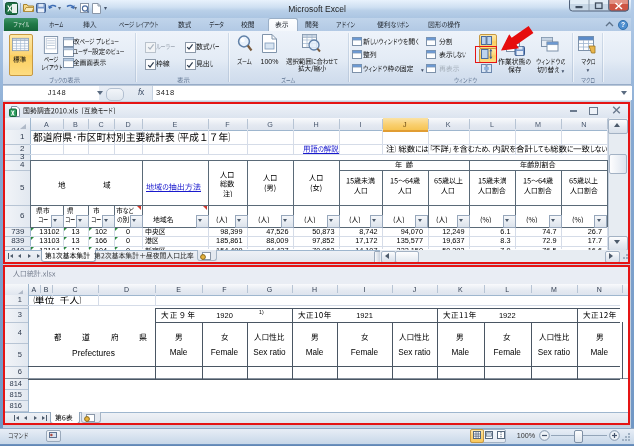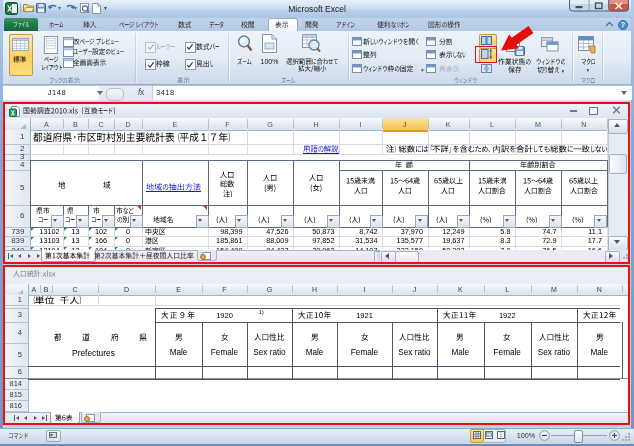--- a/index.html
+++ b/index.html
@@ -1153,41 +1153,41 @@
     <span class="a" style="left:128.0px;top:228.0px;font-size:7.3px;color:#000;font-weight:normal;transform:translateX(-50%);">0</span>
     <svg class="jt" style="left:144.5px;top:227.7px;width:20.80px;height:7.30px;" viewBox="0 -440 1425 500" preserveAspectRatio="none" fill="#000">
       <use href="#g4e2d" transform="translate(0) scale(0.95 1)"></use>
       <use href="#g592e" transform="translate(475) scale(0.95 1)"></use>
       <use href="#g533a" transform="translate(950) scale(0.95 1)"></use>
     </svg>
     <span class="a" style="left:242.5px;top:228.0px;font-size:7.3px;color:#000;font-weight:normal;transform:translateX(-100%);">98,399</span>
     <span class="a" style="left:288.5px;top:228.0px;font-size:7.3px;color:#000;font-weight:normal;transform:translateX(-100%);">47,526</span>
     <span class="a" style="left:334.5px;top:228.0px;font-size:7.3px;color:#000;font-weight:normal;transform:translateX(-100%);">50,873</span>
     <span class="a" style="left:377.5px;top:228.0px;font-size:7.3px;color:#000;font-weight:normal;transform:translateX(-100%);">8,742</span>
-    <span class="a" style="left:423.0px;top:228.0px;font-size:7.3px;color:#000;font-weight:normal;transform:translateX(-100%);">37,970</span>
+    <span class="a" style="left:423.0px;top:228.0px;font-size:7.3px;color:#000;font-weight:normal;transform:translateX(-100%);">94,070</span>
     <span class="a" style="left:464.5px;top:228.0px;font-size:7.3px;color:#000;font-weight:normal;transform:translateX(-100%);">12,249</span>
-    <span class="a" style="left:510.5px;top:228.0px;font-size:7.3px;color:#000;font-weight:normal;transform:translateX(-100%);">5.8</span>
+    <span class="a" style="left:510.5px;top:228.0px;font-size:7.3px;color:#000;font-weight:normal;transform:translateX(-100%);">6.1</span>
     <span class="a" style="left:556.5px;top:228.0px;font-size:7.3px;color:#000;font-weight:normal;transform:translateX(-100%);">74.7</span>
-    <span class="a" style="left:602.0px;top:228.0px;font-size:7.3px;color:#000;font-weight:normal;transform:translateX(-100%);">11.1</span>
+    <span class="a" style="left:602.0px;top:228.0px;font-size:7.3px;color:#000;font-weight:normal;transform:translateX(-100%);">26.7</span>
     <span class="a" style="left:31px;top:227.8px;width:0;height:0;border-right:3.5px solid transparent;border-top:3.5px solid #2c8a3c;"></span>
     <span class="a" style="left:64px;top:227.8px;width:0;height:0;border-right:3.5px solid transparent;border-top:3.5px solid #2c8a3c;"></span>
     <span class="a" style="left:89px;top:227.8px;width:0;height:0;border-right:3.5px solid transparent;border-top:3.5px solid #2c8a3c;"></span>
     <span class="a" style="left:115px;top:227.8px;width:0;height:0;border-right:3.5px solid transparent;border-top:3.5px solid #2c8a3c;"></span>
     <span class="a" style="left:49.5px;top:237.39999999999998px;font-size:7.3px;color:#000;font-weight:normal;transform:translateX(-50%);">13103</span>
     <span class="a" style="left:75.5px;top:237.39999999999998px;font-size:7.3px;color:#000;font-weight:normal;transform:translateX(-50%);">13</span>
     <span class="a" style="left:101.0px;top:237.39999999999998px;font-size:7.3px;color:#000;font-weight:normal;transform:translateX(-50%);">166</span>
     <span class="a" style="left:128.0px;top:237.39999999999998px;font-size:7.3px;color:#000;font-weight:normal;transform:translateX(-50%);">0</span>
     <svg class="jt" style="left:144.5px;top:237.1px;width:13.87px;height:7.30px;" viewBox="0 -440 950 500" preserveAspectRatio="none" fill="#000">
       <use href="#g6e2f" transform="translate(0) scale(0.95 1)"></use>
       <use href="#g533a" transform="translate(475) scale(0.95 1)"></use>
     </svg>
     <span class="a" style="left:242.5px;top:237.39999999999998px;font-size:7.3px;color:#000;font-weight:normal;transform:translateX(-100%);">185,861</span>
     <span class="a" style="left:288.5px;top:237.39999999999998px;font-size:7.3px;color:#000;font-weight:normal;transform:translateX(-100%);">88,009</span>
     <span class="a" style="left:334.5px;top:237.39999999999998px;font-size:7.3px;color:#000;font-weight:normal;transform:translateX(-100%);">97,852</span>
-    <span class="a" style="left:377.5px;top:237.39999999999998px;font-size:7.3px;color:#000;font-weight:normal;transform:translateX(-100%);">31,534</span>
+    <span class="a" style="left:377.5px;top:237.39999999999998px;font-size:7.3px;color:#000;font-weight:normal;transform:translateX(-100%);">17,172</span>
     <span class="a" style="left:423.0px;top:237.39999999999998px;font-size:7.3px;color:#000;font-weight:normal;transform:translateX(-100%);">135,577</span>
     <span class="a" style="left:464.5px;top:237.39999999999998px;font-size:7.3px;color:#000;font-weight:normal;transform:translateX(-100%);">19,637</span>
     <span class="a" style="left:510.5px;top:237.39999999999998px;font-size:7.3px;color:#000;font-weight:normal;transform:translateX(-100%);">8.3</span>
     <span class="a" style="left:556.5px;top:237.39999999999998px;font-size:7.3px;color:#000;font-weight:normal;transform:translateX(-100%);">72.9</span>
     <span class="a" style="left:602.0px;top:237.39999999999998px;font-size:7.3px;color:#000;font-weight:normal;transform:translateX(-100%);">17.7</span>
     <span class="a" style="left:31px;top:237.2px;width:0;height:0;border-right:3.5px solid transparent;border-top:3.5px solid #2c8a3c;"></span>
     <span class="a" style="left:64px;top:237.2px;width:0;height:0;border-right:3.5px solid transparent;border-top:3.5px solid #2c8a3c;"></span>
     <span class="a" style="left:89px;top:237.2px;width:0;height:0;border-right:3.5px solid transparent;border-top:3.5px solid #2c8a3c;"></span>
     <span class="a" style="left:115px;top:237.2px;width:0;height:0;border-right:3.5px solid transparent;border-top:3.5px solid #2c8a3c;"></span>
     <span class="a" style="left:49.5px;top:247.0px;font-size:7.3px;color:#000;font-weight:normal;transform:translateX(-50%);">13104</span>

